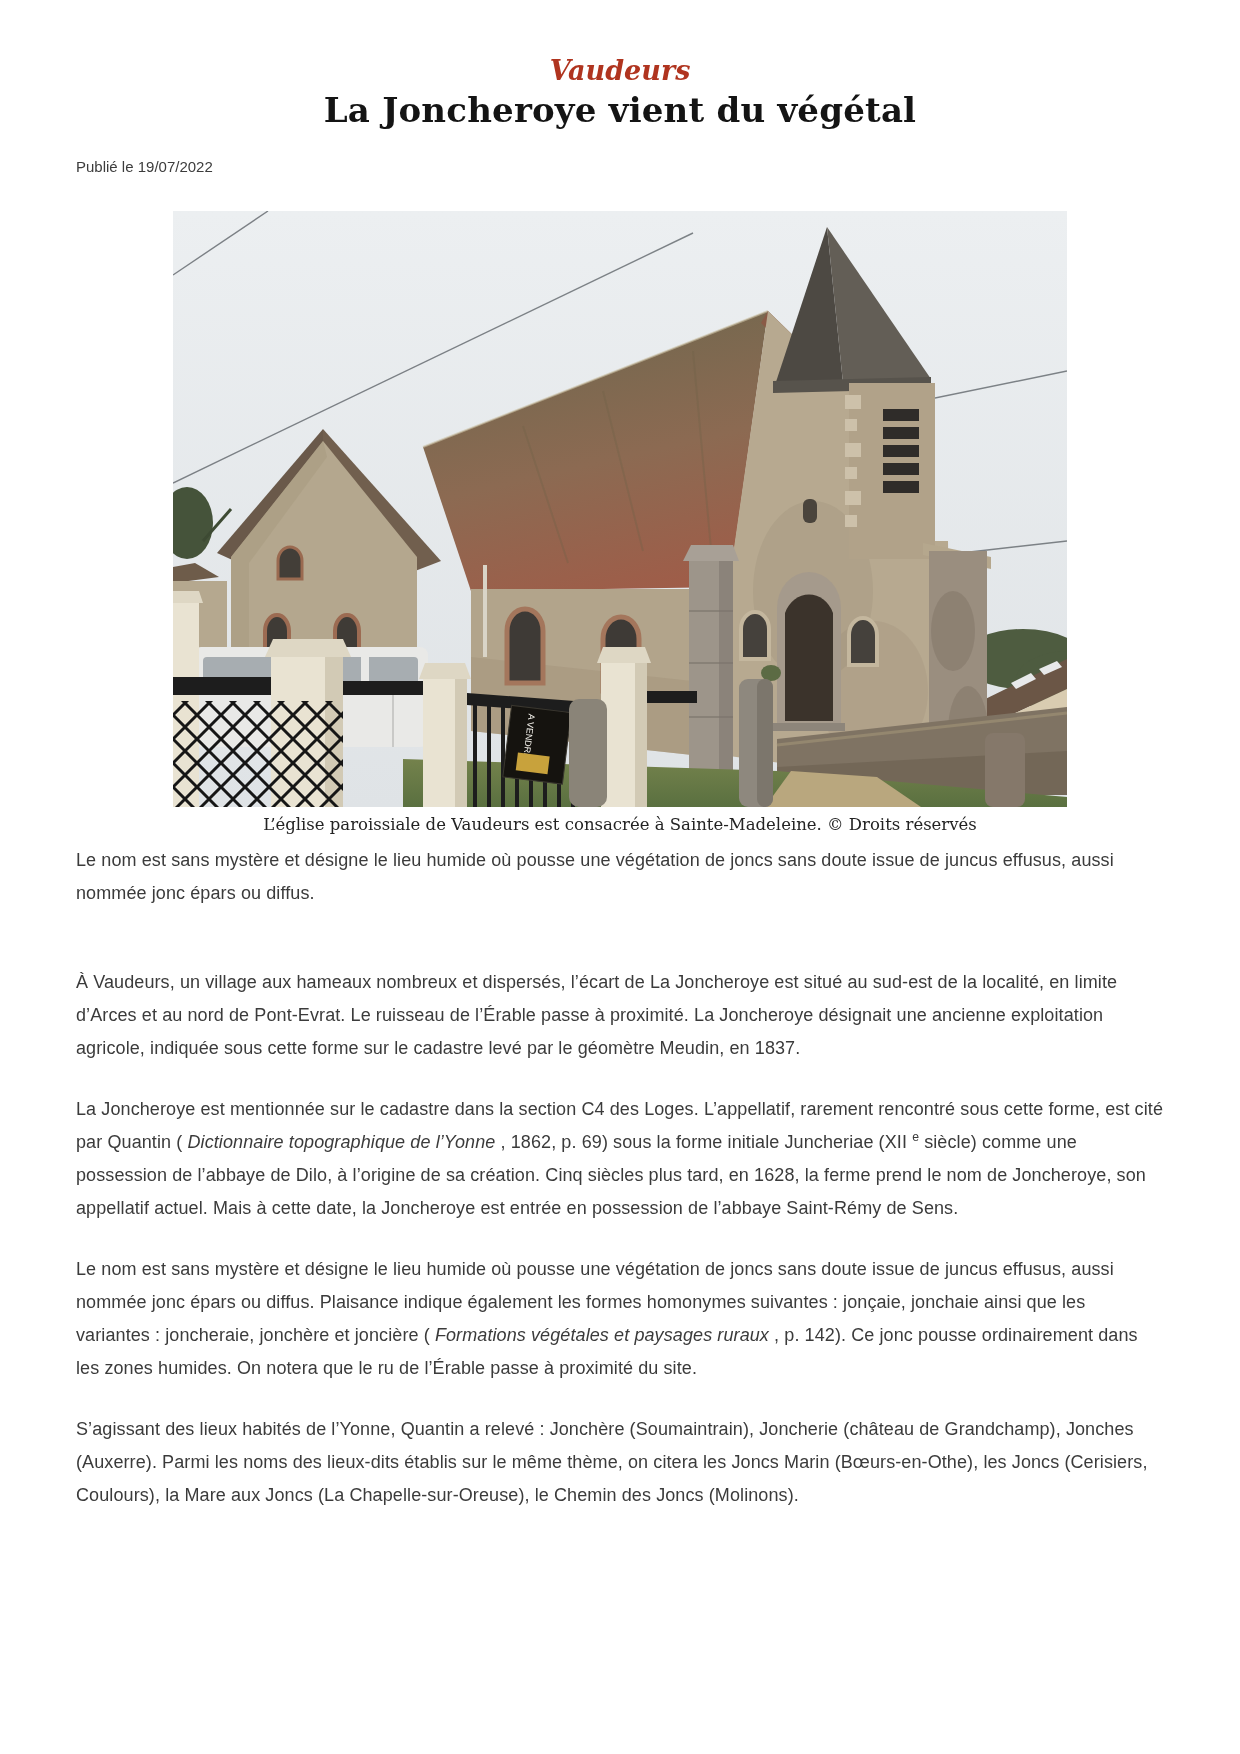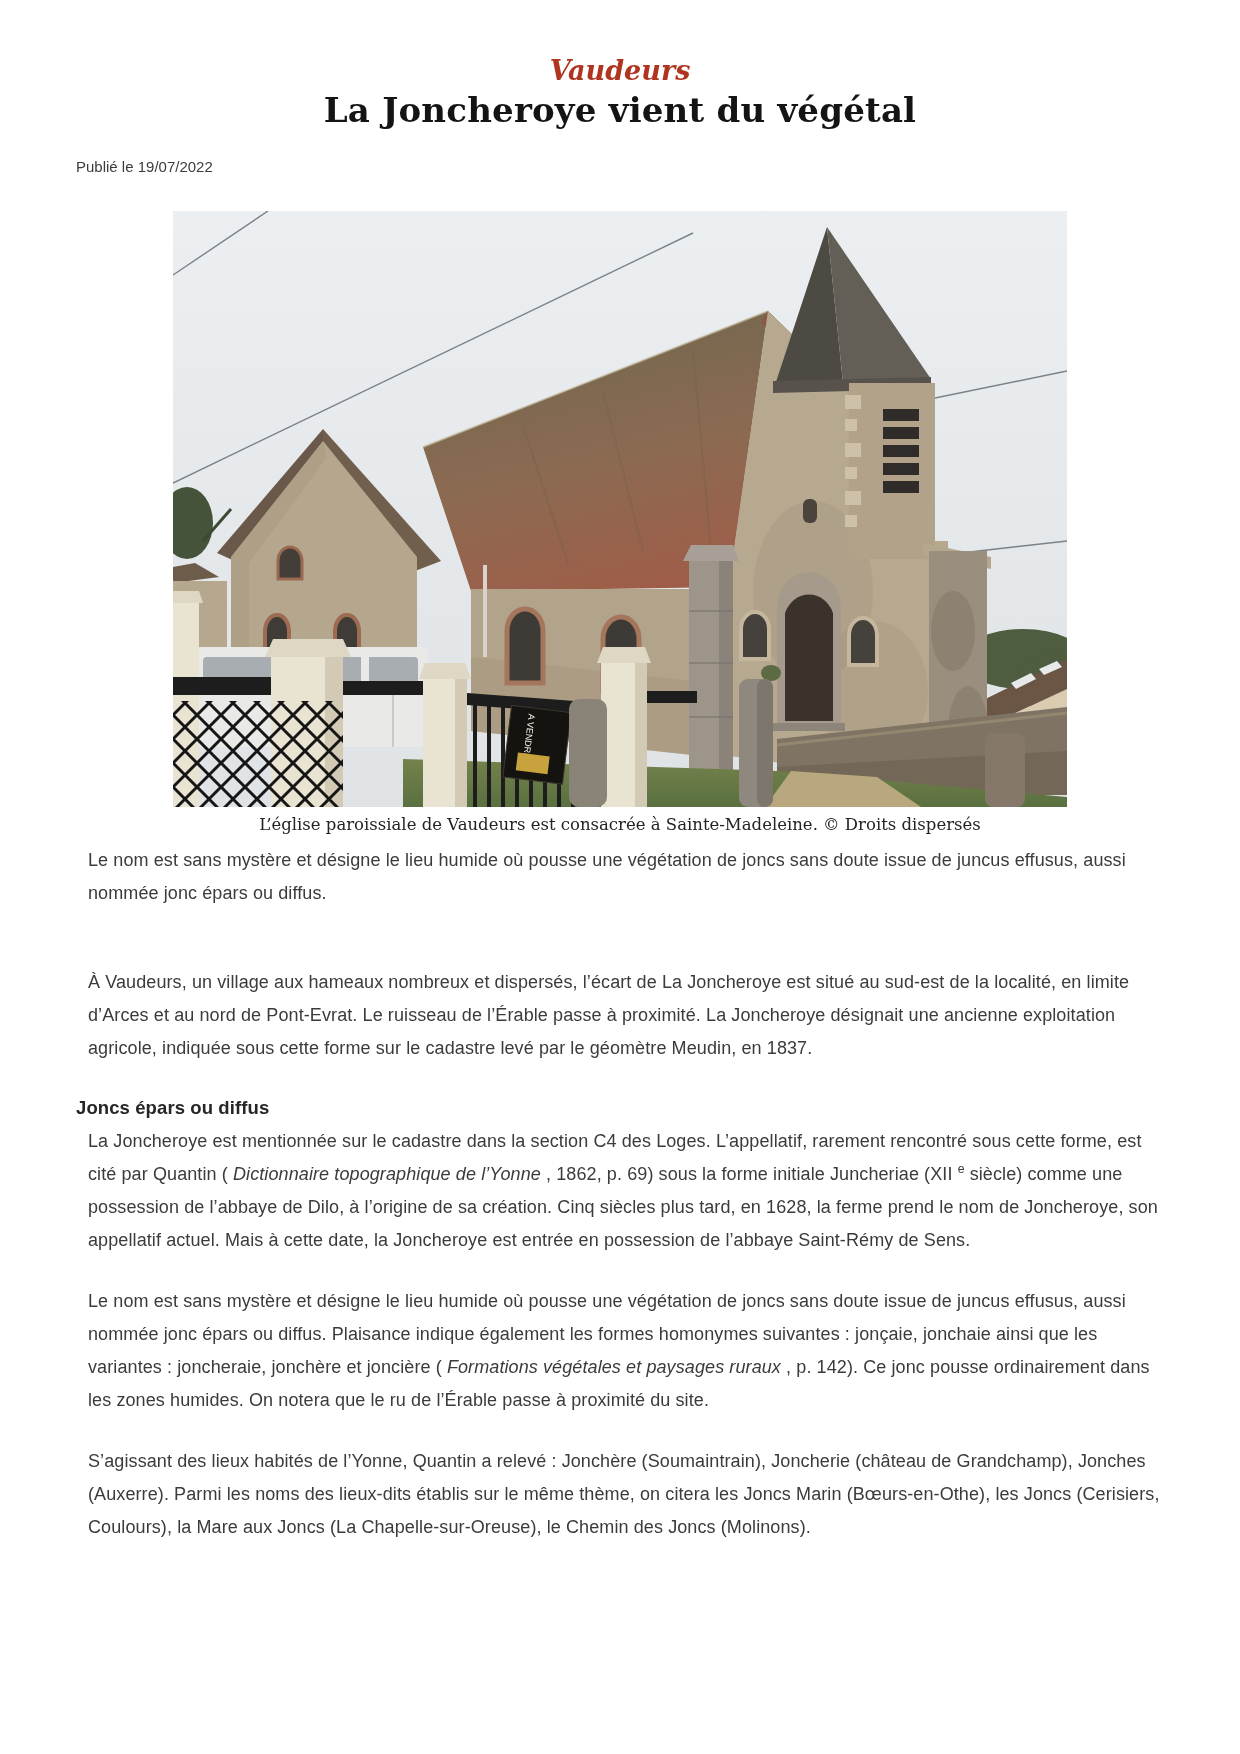--- a/index.html
+++ b/index.html
@@ -6,21 +6,21 @@
   body{width:1240px;min-height:1754px;font-family:"Liberation Sans","DejaVu Sans",sans-serif;color:#3b3b3b;}
   .container{padding:0 76px;}
   .kicker{margin-top:55px;text-align:center;font-family:"DejaVu Serif","Liberation Serif",serif;font-style:italic;font-weight:700;font-size:27px;color:var(--accent,#b0341f);}
   .page-title{margin:4px 0 0 0;text-align:center;font-family:"DejaVu Serif","Liberation Serif",serif;font-weight:700;font-size:34px;letter-spacing:.2px;color:#141414;}
   .meta{margin-top:28px;font-size:15px;color:#3c3c3c;}
   figure{margin:36px 0 0 0;padding:0;}
   .photo-wrap{width:894px;margin:0 auto;}
   .photo-wrap svg{display:block;}
   figcaption{margin-top:8px;text-align:center;font-family:"DejaVu Serif","Liberation Serif",serif;font-size:16.5px;color:#232323;}
   article{margin-top:10px;font-size:18px;line-height:33px;letter-spacing:.1px;color:#3b3b3b;}
-  article p{margin:0 0 28px 12px;}
+  article p{margin:0 0 28px 0;}
   article p.gap-lg{margin-bottom:56px;}
   article h2{margin:6px 0 2px 0;font-size:18.5px;line-height:30px;font-weight:700;color:#262626;}
   article em{font-style:italic;}
   article sup{font-size:.68em;line-height:0;vertical-align:super;}
 </style>
 </head>
 <body>
 
 <div class="container">
 
@@ -212,25 +212,24 @@
         </g>
 
         <g>
           <rect x="566" y="468" width="34" height="128" rx="9" fill="#8e887e"></rect>
           <rect x="584" y="468" width="16" height="128" rx="8" fill="#7c766c"></rect>
           <rect x="396" y="488" width="38" height="108" rx="10" fill="#8a8478"></rect>
           <rect x="812" y="522" width="40" height="74" rx="8" fill="#85786a"></rect>
         </g>
       </svg>
     </div>
-    <figcaption>L’église paroissiale de Vaudeurs est consacrée à Sainte-Madeleine. © Droits dispersés</figcaption>
+    <figcaption>L’église paroissiale de Vaudeurs est consacrée à Sainte-Madeleine. © Droits réservés</figcaption>
   </figure>
 
   <article id="article-root">
       <p class="gap-lg"><span>Le nom est sans mystère et désigne le lieu humide où pousse une végétation de joncs sans doute issue de juncus effusus, aussi nommée jonc épars ou diffus.</span></p>
       <p><span>À Vaudeurs, un village aux hameaux nombreux et dispersés, l’écart de La Joncheroye est situé au sud-est de la localité, en limite d’Arces et au nord de Pont-Evrat. Le ruisseau de l’Érable passe à proximité. La Joncheroye désignait une ancienne exploitation agricole, indiquée sous cette forme sur le cadastre levé par le géomètre Meudin, en 1837.</span></p>
-      <h2>Joncs épars ou diffus</h2>
       <p><span>La Joncheroye est mentionnée sur le cadastre dans la section C4 des Loges. L’appellatif, rarement rencontré sous cette forme, est cité par Quantin ( </span><em>Dictionnaire topographique de l’Yonne</em><span> , 1862, p. 69) sous la forme initiale Juncheriae (XII </span><sup>e</sup><span> siècle) comme une possession de l’abbaye de Dilo, à l’origine de sa création. Cinq siècles plus tard, en 1628, la ferme prend le nom de Joncheroye, son appellatif actuel. Mais à cette date, la Joncheroye est entrée en possession de l’abbaye Saint-Rémy de Sens.</span></p>
       <p><span>Le nom est sans mystère et désigne le lieu humide où pousse une végétation de joncs sans doute issue de juncus effusus, aussi nommée jonc épars ou diffus. Plaisance indique également les formes homonymes suivantes : jonçaie, jonchaie ainsi que les variantes : joncheraie, jonchère et joncière ( </span><em>Formations végétales et paysages ruraux</em><span> , p. 142). Ce jonc pousse ordinairement dans les zones humides. On notera que le ru de l’Érable passe à proximité du site.</span></p>
       <p><span>S’agissant des lieux habités de l’Yonne, Quantin a relevé : Jonchère (Soumaintrain), Joncherie (château de Grandchamp), Jonches (Auxerre). Parmi les noms des lieux-dits établis sur le même thème, on citera les Joncs Marin (Bœurs-en-Othe), les Joncs (Cerisiers, Coulours), la Mare aux Joncs (La Chapelle-sur-Oreuse), le Chemin des Joncs (Molinons).</span></p>
     </article>
 
 </div>
 
 </body></html>

